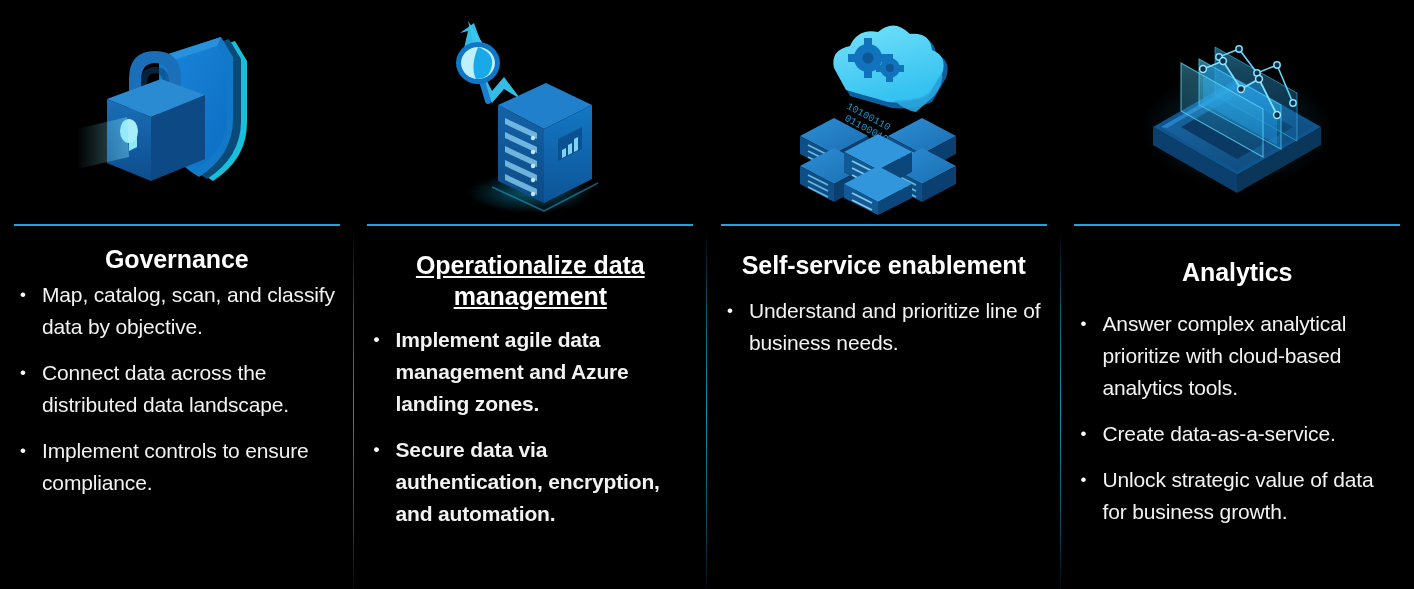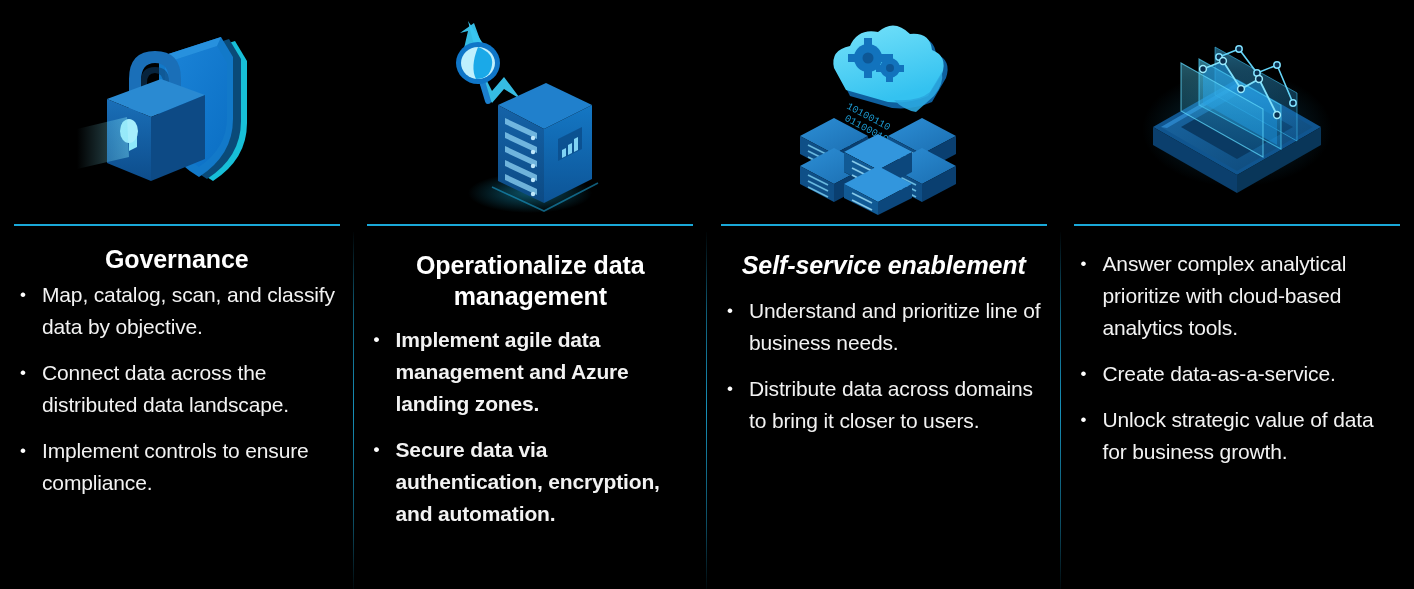--- a/index.html
+++ b/index.html
@@ -112,23 +112,23 @@
     left: 2px;
     top: 0;
     font-size: 17px;
     line-height: 32px;
     color: #ffffff;
   }
 
   
   .col.c1 .col-title { margin-top: 16px; }
   .col.c1 ul.bullets { margin-top: 4px; }
-  .col.c2 .col-title { margin-top: 22px; }
+  .col.c2 .col-title { margin-top: 22px; text-decoration: underline; }
   .col.c2 ul.bullets { margin-top: 12px; font-weight: bold; }
-  .col.c3 .col-title { margin-top: 22px; font-style: italic; }
+  .col.c3 .col-title { margin-top: 22px; }
   .col.c3 ul.bullets { margin-top: 14px; }
   .col.c4 .col-title { margin-top: 29px; }
   .col.c4 ul.bullets { margin-top: 20px; }
 </style>
 </head>
 <body>
 
 <div id="slide">
 
   <div class="col c1">
@@ -375,21 +375,20 @@
     </div>
 
     <div class="hrule-wrap">
       <div class="hrule"></div>
     </div>
 
     <div class="text-zone">
       <div class="col-title">Self-service enablement</div>
       <ul class="bullets">
         <li>Understand and prioritize line of business needs.</li>
-        <li>Distribute data across domains to bring it closer to users.</li>
       </ul>
     </div>
   </div>
 
   <div class="col c4 last">
 
     <div class="icon-zone">
       <svg width="200" height="190" viewBox="0 0 200 190">
         <defs>
           <linearGradient id="g4traytop" x1="0" y1="0" x2="1" y2="1">
@@ -449,20 +448,21 @@
         <path d="M44 46 L126 92 L126 140 L44 94 Z" fill="url(#g4plane)" opacity="0.75"></path>
         <path d="M44 46 L126 92 L126 140 L44 94 Z" fill="none" stroke="#5fd6f8" stroke-width="1.1" opacity="0.75"></path>
       </svg>
     </div>
 
     <div class="hrule-wrap">
       <div class="hrule"></div>
     </div>
 
     <div class="text-zone">
+      <div class="col-title">Analytics</div>
       <ul class="bullets">
         <li>Answer complex analytical prioritize with cloud-based analytics tools.</li>
         <li>Create data-as-a-service.</li>
         <li>Unlock strategic value of data for business growth.</li>
       </ul>
     </div>
   </div>
 
 </div>
 

